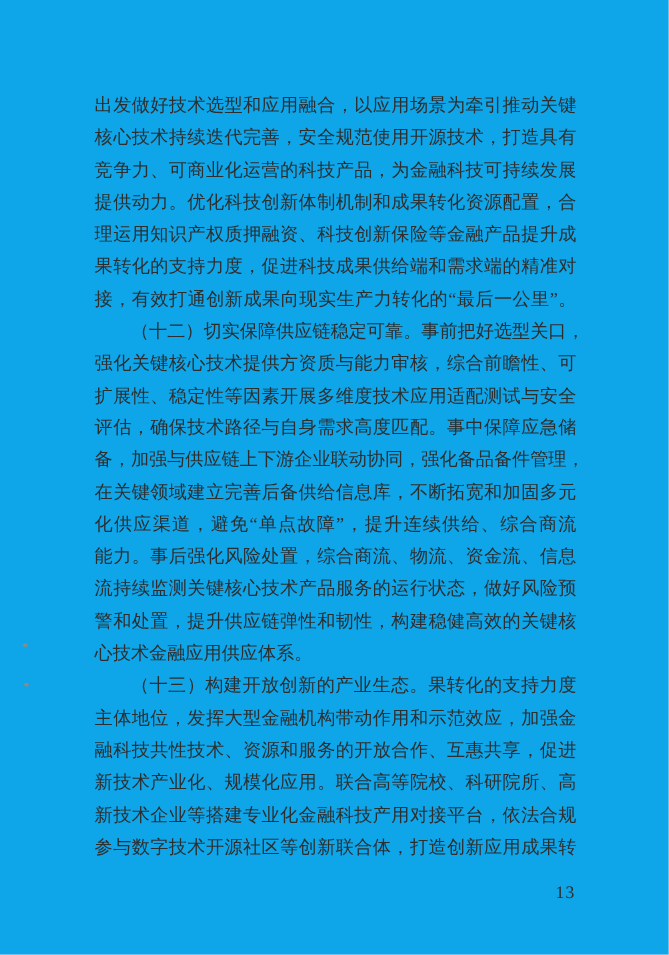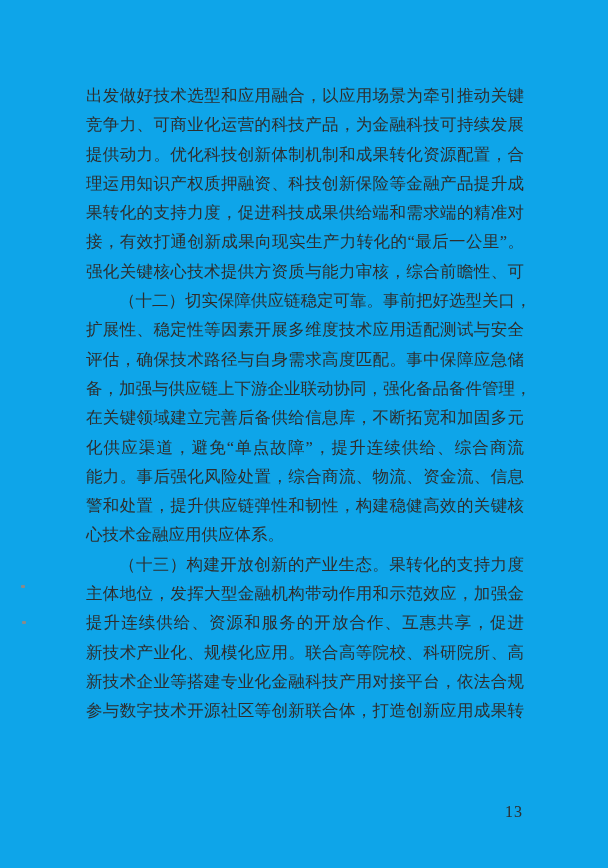--- a/index.html
+++ b/index.html
@@ -56,38 +56,40 @@
   .margin-dot.dot-1 { left: 21px; top: 585px; }
   .margin-dot.dot-2 { left: 22px; top: 621px; }
 </style>
 </head>
 <body>
 
 <div class="page">
 
   <div class="text-block">
     <div class="line">出发做好技术选型和应用融合，以应用场景为牵引推动关键</div>
+    <div class="line">核心技术持续迭代完善，安全规范使用开源技术，打造具有</div>
     <div class="line">竞争力、可商业化运营的科技产品，为金融科技可持续发展</div>
     <div class="line">提供动力。优化科技创新体制机制和成果转化资源配置，合</div>
     <div class="line">理运用知识产权质押融资、科技创新保险等金融产品提升成</div>
     <div class="line">果转化的支持力度，促进科技成果供给端和需求端的精准对</div>
     <div class="line">接，有效打通创新成果向现实生产力转化的“最后一公里”。</div>
+    <div class="line indent">（十二）切实保障供应链稳定可靠。事前把好选型关口，</div>
     <div class="line">强化关键核心技术提供方资质与能力审核，综合前瞻性、可</div>
-    <div class="line indent">（十二）切实保障供应链稳定可靠。事前把好选型关口，</div>
     <div class="line">扩展性、稳定性等因素开展多维度技术应用适配测试与安全</div>
     <div class="line">评估，确保技术路径与自身需求高度匹配。事中保障应急储</div>
     <div class="line">备，加强与供应链上下游企业联动协同，强化备品备件管理，</div>
     <div class="line">在关键领域建立完善后备供给信息库，不断拓宽和加固多元</div>
     <div class="line">化供应渠道，避免“单点故障”，提升连续供给、综合商流</div>
     <div class="line">能力。事后强化风险处置，综合商流、物流、资金流、信息</div>
+    <div class="line">流持续监测关键核心技术产品服务的运行状态，做好风险预</div>
     <div class="line">警和处置，提升供应链弹性和韧性，构建稳健高效的关键核</div>
     <div class="line para-end">心技术金融应用供应体系。</div>
     <div class="line indent">（十三）构建开放创新的产业生态。果转化的支持力度</div>
     <div class="line">主体地位，发挥大型金融机构带动作用和示范效应，加强金</div>
-    <div class="line">提升连续供给、资源和服务的开放合作、互惠共享，促进</div>
+    <div class="line">融科技共性技术、资源和服务的开放合作、互惠共享，促进</div>
     <div class="line">新技术产业化、规模化应用。联合高等院校、科研院所、高</div>
     <div class="line">新技术企业等搭建专业化金融科技产用对接平台，依法合规</div>
     <div class="line">参与数字技术开源社区等创新联合体，打造创新应用成果转</div>
   </div>
 
   <div class="margin-dot dot-1"></div>
   <div class="margin-dot dot-2"></div>
 
   <div class="page-number">13</div>
 

